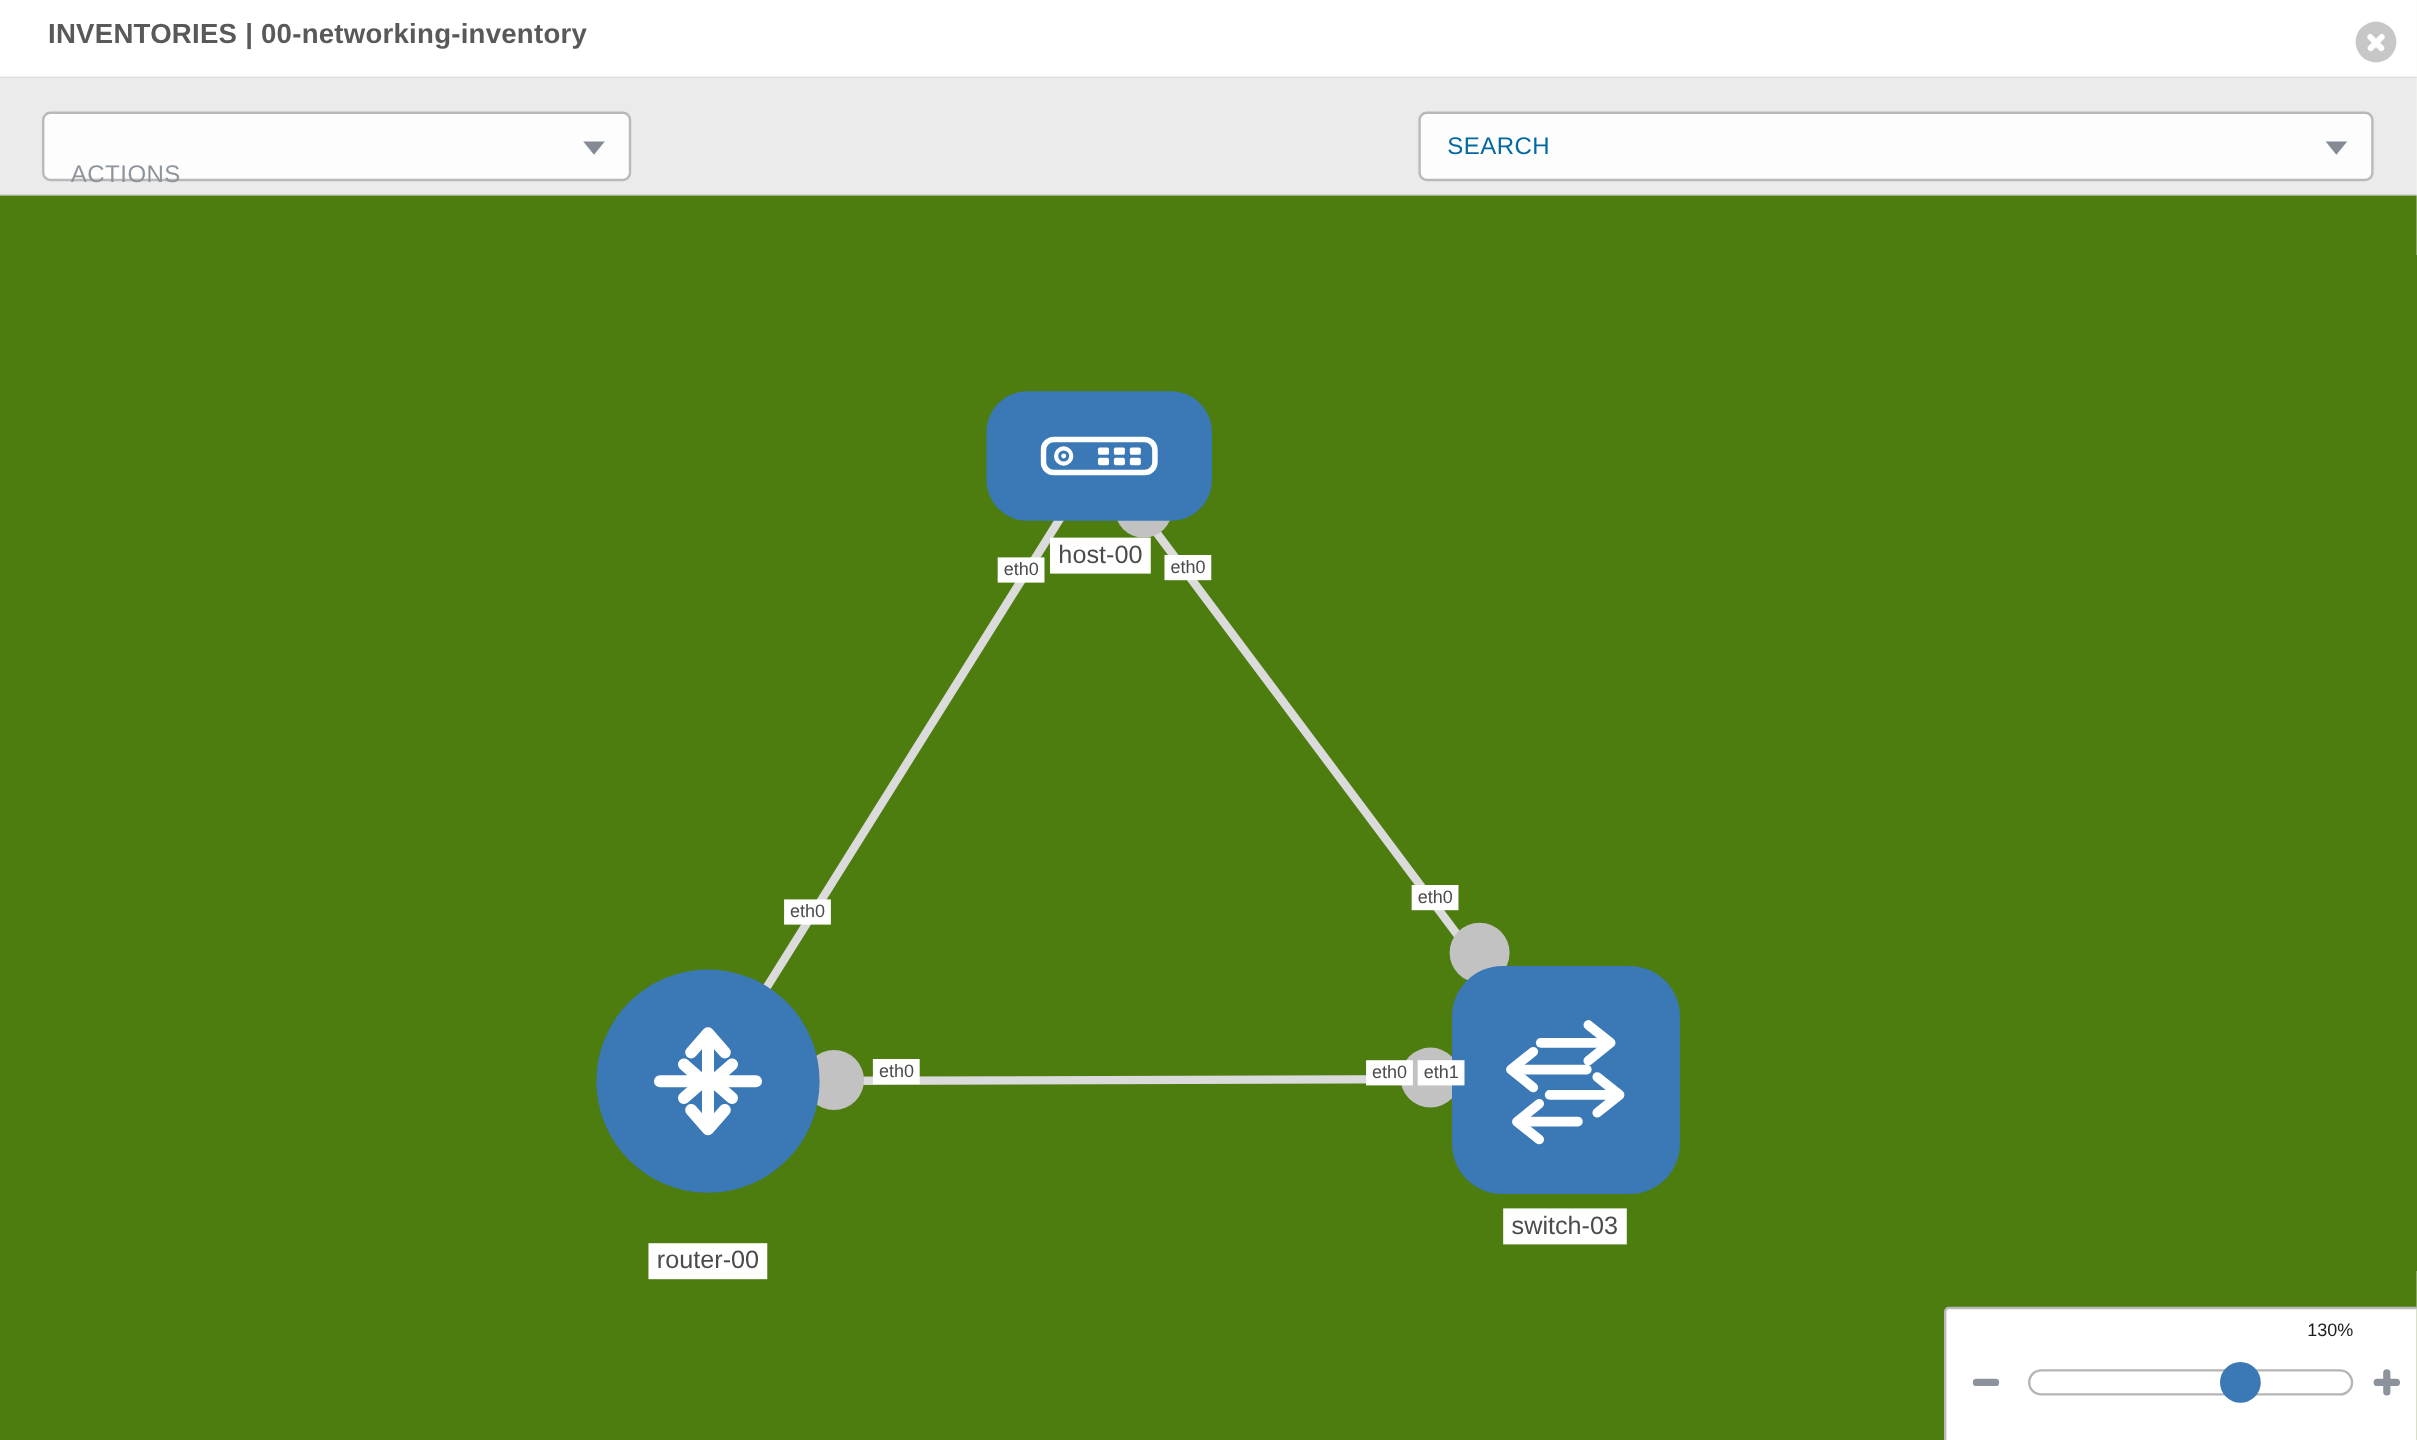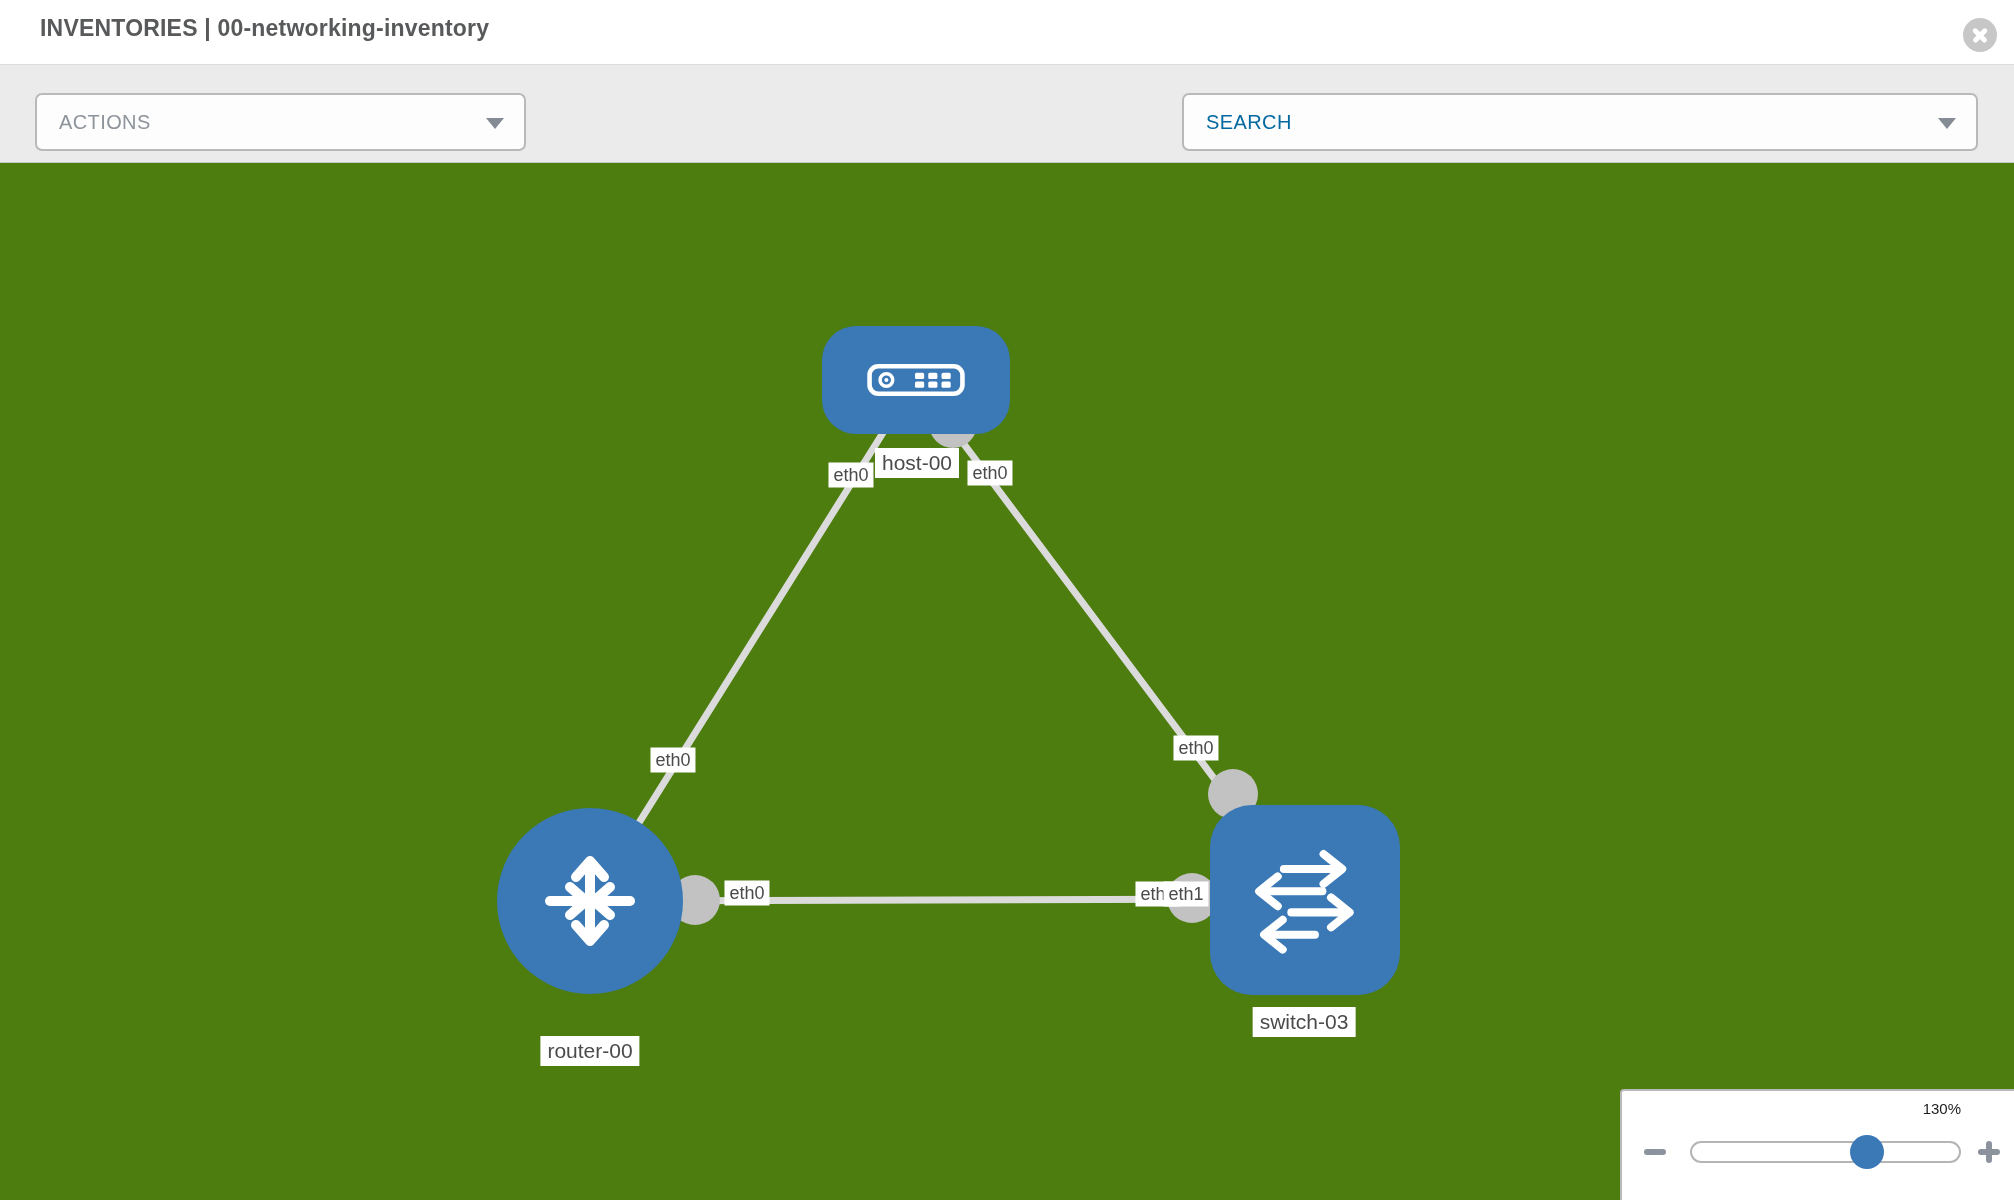--- a/index.html
+++ b/index.html
@@ -19,21 +19,21 @@
 
   
   .toolbar { position:relative; width:100%; height:99px; background:#ebebeb;
              border-top:1px solid #dcdcdc; border-bottom:1px solid #c6c6c6; }
   .dropdown { position:absolute; top:28px; height:58px; background:#fdfdfd;
               border:2px solid #b9b9b9; border-radius:7px; cursor:pointer; }
   .dropdown-actions { left:35px; width:491px; }
   .dropdown-search  { left:1182px; width:796px; }
   .dropdown-label { position:absolute; left:22px; top:0; height:54px; line-height:54px;
                     font-size:20px; letter-spacing:.4px; }
-  .dropdown-actions .dropdown-label { color:#8e949b; }
+  .dropdown-actions .dropdown-label { color:#8e949b;margin-top:24px; }
   .dropdown-search  .dropdown-label { color:#0369a1; }
   .caret { position:absolute; right:20px; top:23px; width:0; height:0;
            border-left:9px solid transparent; border-right:9px solid transparent;
            border-top:11px solid #848b94; }
   .tool-icon { position:absolute; cursor:pointer; }
   .tool-icon.wrench { left:1046px; top:96px; }
   .tool-icon.key    { left:1114px; top:98px; }
 
   
   .canvas { position:relative; width:2014px; height:1045px; background:#4d7c0f; overflow:hidden; }
@@ -41,22 +41,22 @@
 
   .node { position:absolute; z-index:10; background:#3a79b6; cursor:pointer;
           display:flex; align-items:center; justify-content:center; }
   .node-host   { left:822px;  top:163px; width:188px; height:108px; border-radius:34px; }
   .node-router { left:497px;  top:645px; width:186px; height:186px; border-radius:50%; }
   .node-switch { left:1210px; top:642px; width:190px; height:190px; border-radius:42px; }
 
   .chip { position:absolute; z-index:20; background:#fff; color:#4b4b4b;
           transform:translate(-50%,-50%); white-space:nowrap; }
   .chip-node { font-size:21px; padding:3px 7px; }
-  .chip-eth  { font-size:18px; padding:2px 5px; }
-  .z-under { z-index:19; } .z-over { z-index:21; }
+  .chip-eth  { font-size:15px; padding:2px 5px; }
+  .z-under { z-index:19; } .z-over { z-index:21;margin-left:15px; }
 
   
   .zoom-panel { position:absolute; left:1620px; top:926px; width:402px; height:132px;
                 background:#fff; border:2px solid #b9b9b9; border-radius:4px; z-index:40; }
   .zoom-level { position:absolute; left:68px; top:9px; width:271px; text-align:right;
                 font-size:15px; color:#1d1d1d; }
   .zoom-minus { position:absolute; left:22px; top:58px; width:22px; height:6px;
                 border-radius:3px; background:#8d939c; cursor:pointer; }
   .zoom-plus  { position:absolute; left:355px; top:49px; width:24px; height:24px; cursor:pointer; }
   .zoom-plus .h { position:absolute; left:1px; top:9px; width:22px; height:6px;

